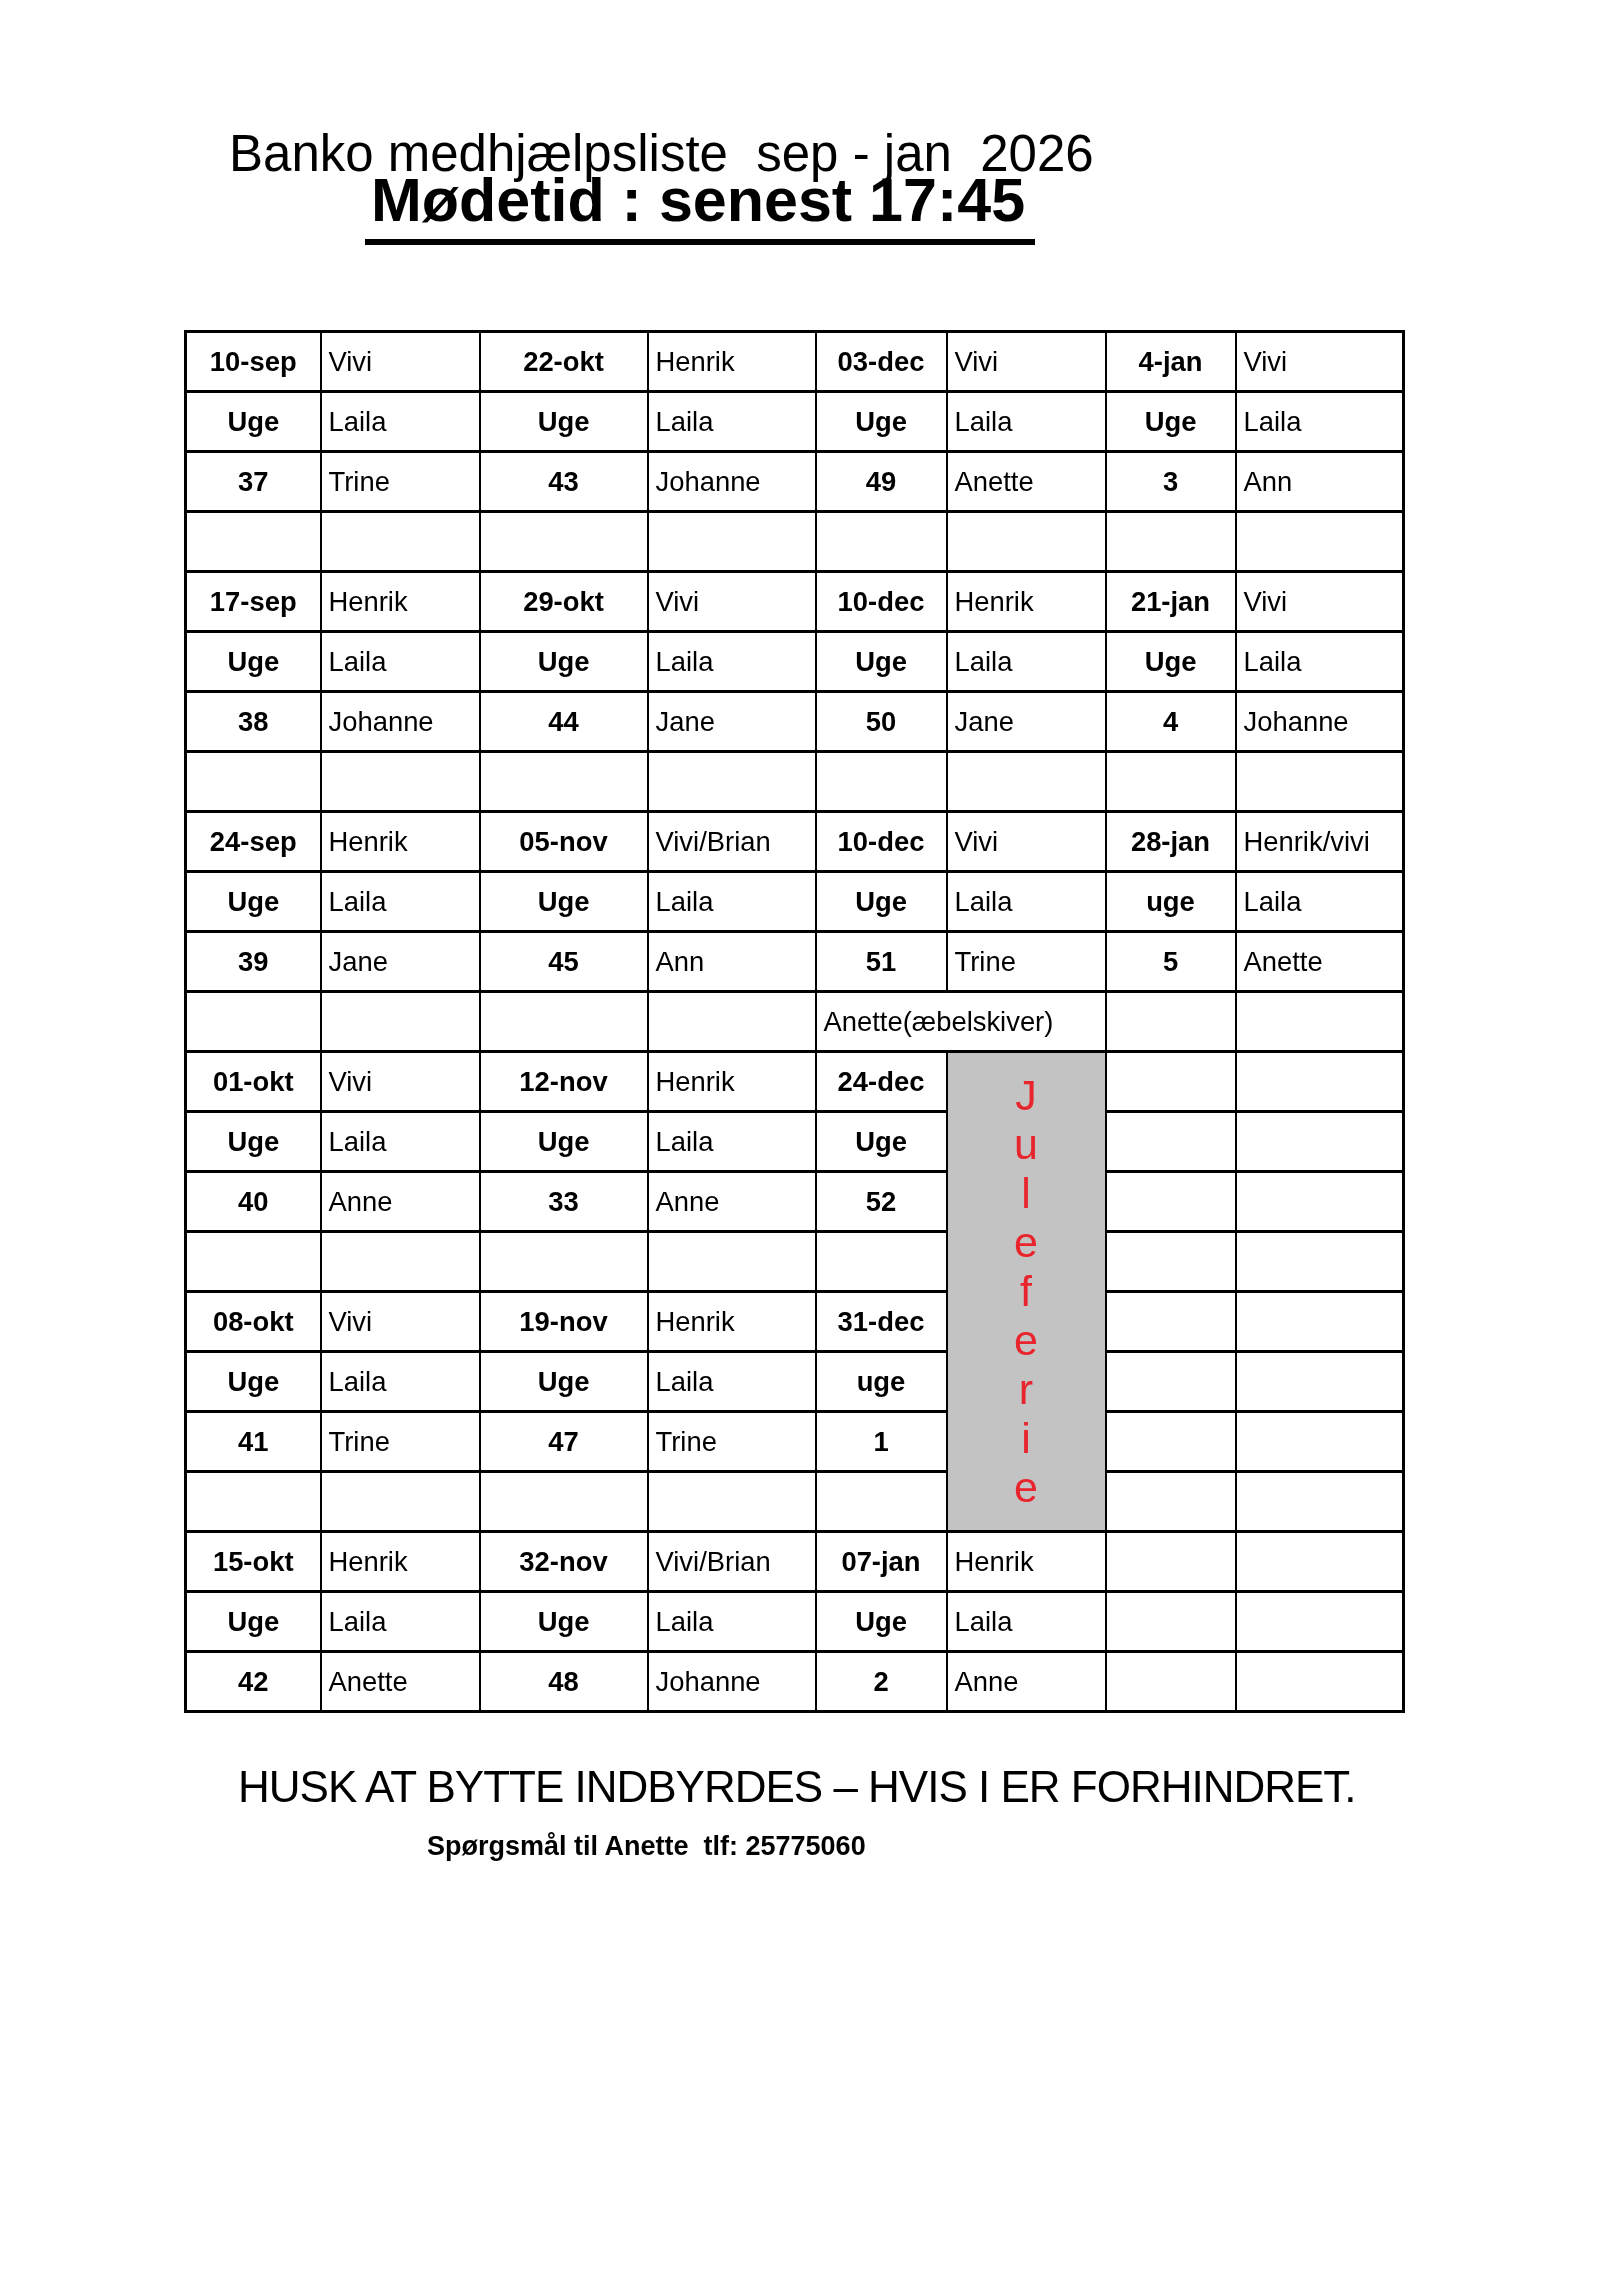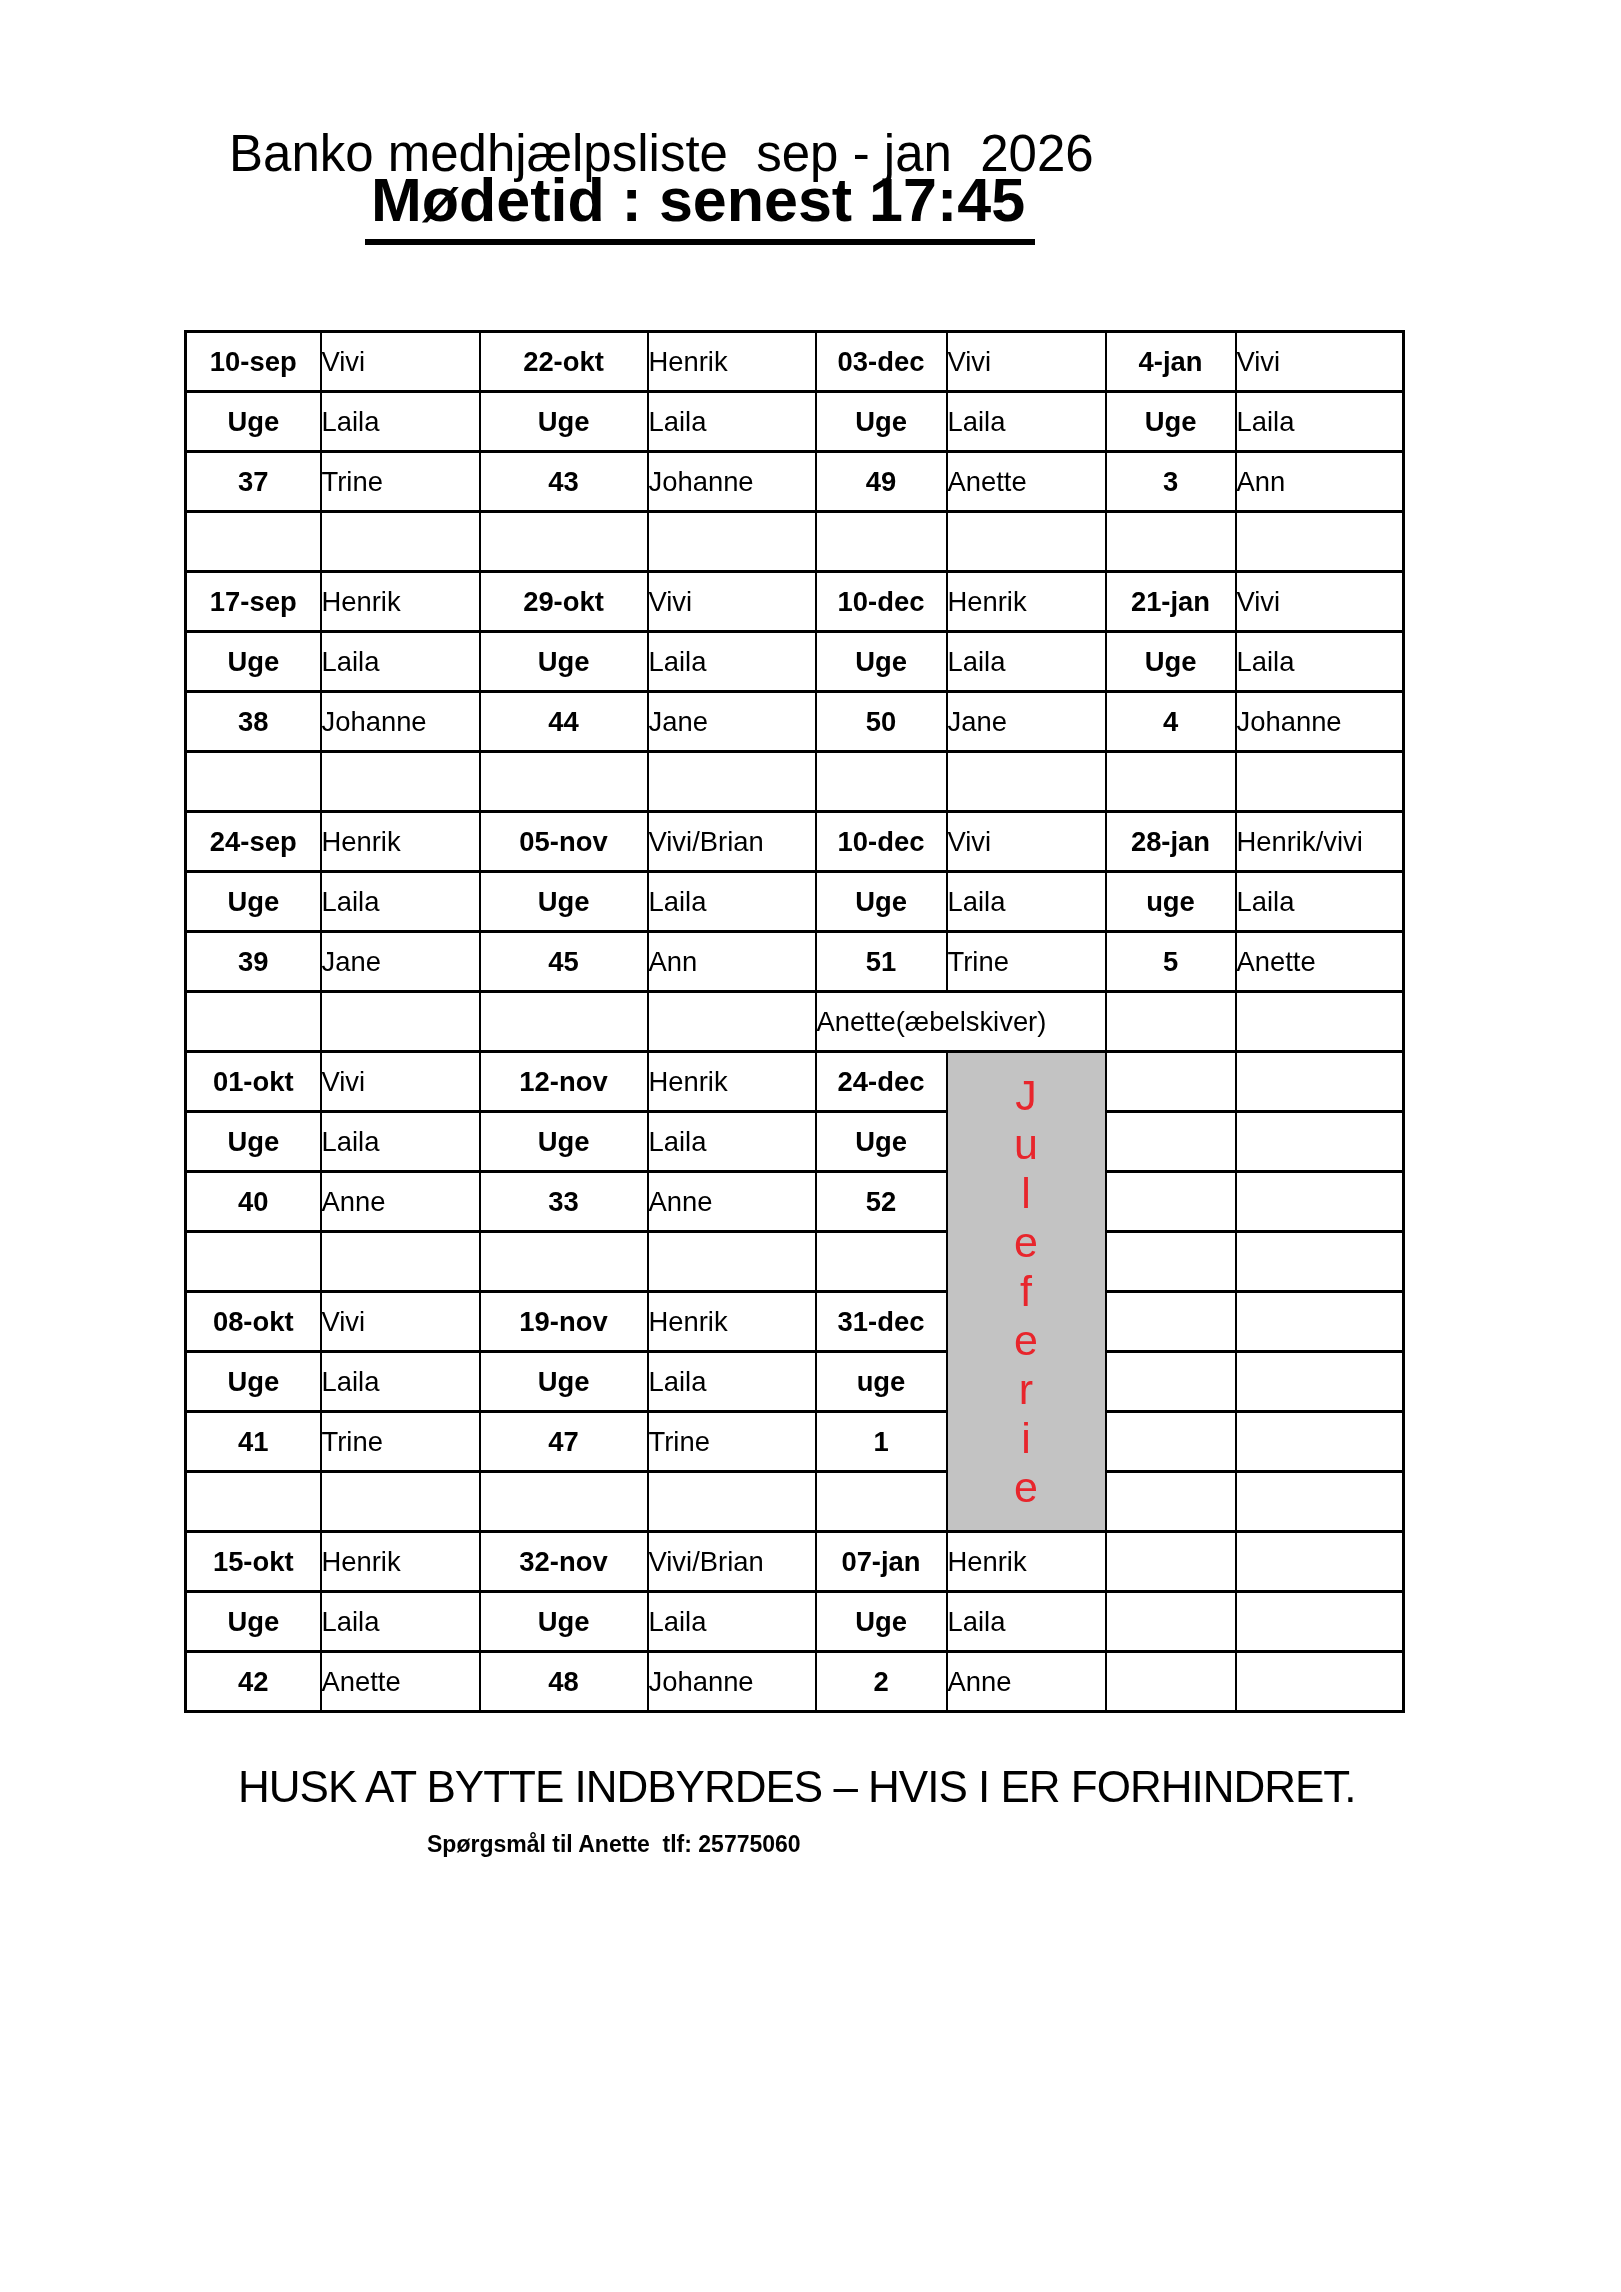--- a/index.html
+++ b/index.html
@@ -27,35 +27,35 @@
     margin-top: 44px;
   }
   .schedule td {
     border: 2.9px solid #000;
     border-top-width: 3.9px; border-bottom-width: 3.9px;
     height: 57px; font-size: 27.4px;
     vertical-align: middle; padding: 0;
     overflow: visible; white-space: nowrap;
   }
   .schedule td.b { font-weight: bold; text-align: center; }
-  .schedule td.l { text-align: left; padding-left: 0; font-weight: normal; }
+  .schedule td.l { text-align: left; padding-left: 7px; font-weight: normal; }
   .schedule td.jul { padding: 0; text-align: center; }
   .jul-letters {
     display: flex; flex-direction: column;
     align-items: center; justify-content: center;
     height: 100%;
   }
   .jul-letters div { font-size: 43px; line-height: 49px; }
   .footer-warning {
     position: absolute; left: 218px; top: 1762px;
     font-size: 44px; letter-spacing: -1px; white-space: pre; margin-left: 20px;
   }
   .footer-contact {
     position: absolute; left: 427px; top: 1831px;
-    font-size: 23px; font-weight: bold; white-space: pre; text-align: center;
+    font-size: 27px; font-weight: bold; white-space: pre; text-align: center;
   }
 </style>
 </head>
 <body>
 
 <div class="title">Banko medhjælpsliste  sep - jan  2026</div>
 <div class="subtitle">Mødetid : senest 17:45</div>
 
 <table class="schedule">
   <colgroup>

